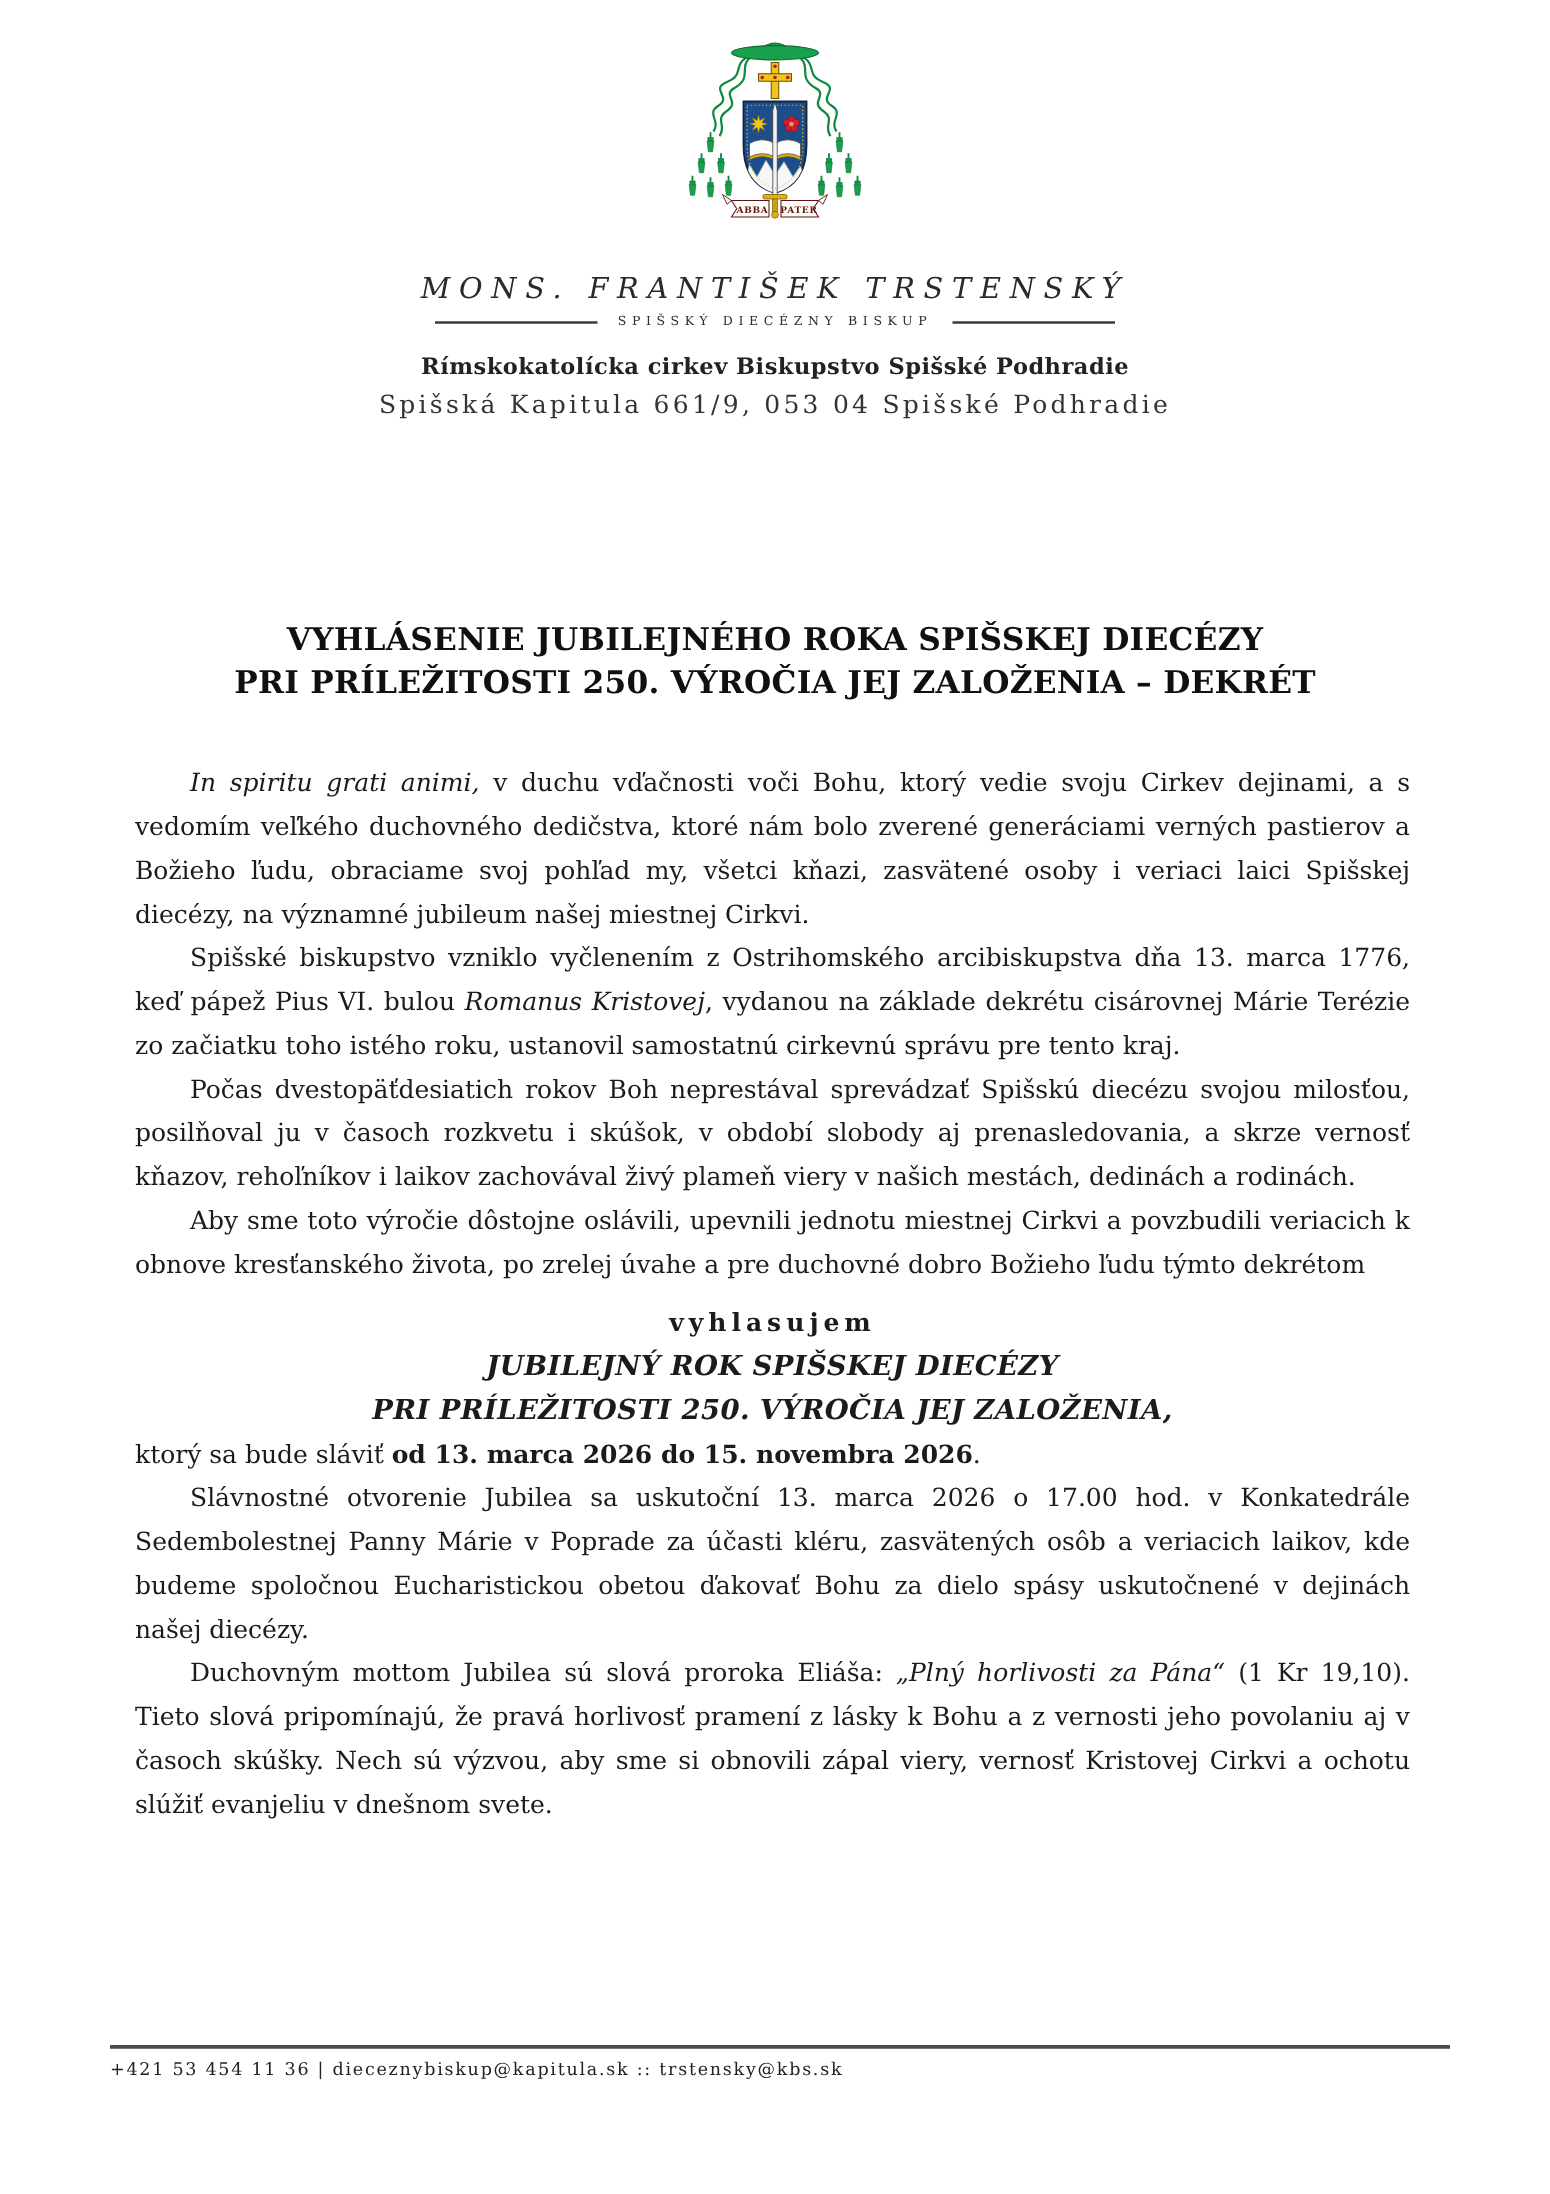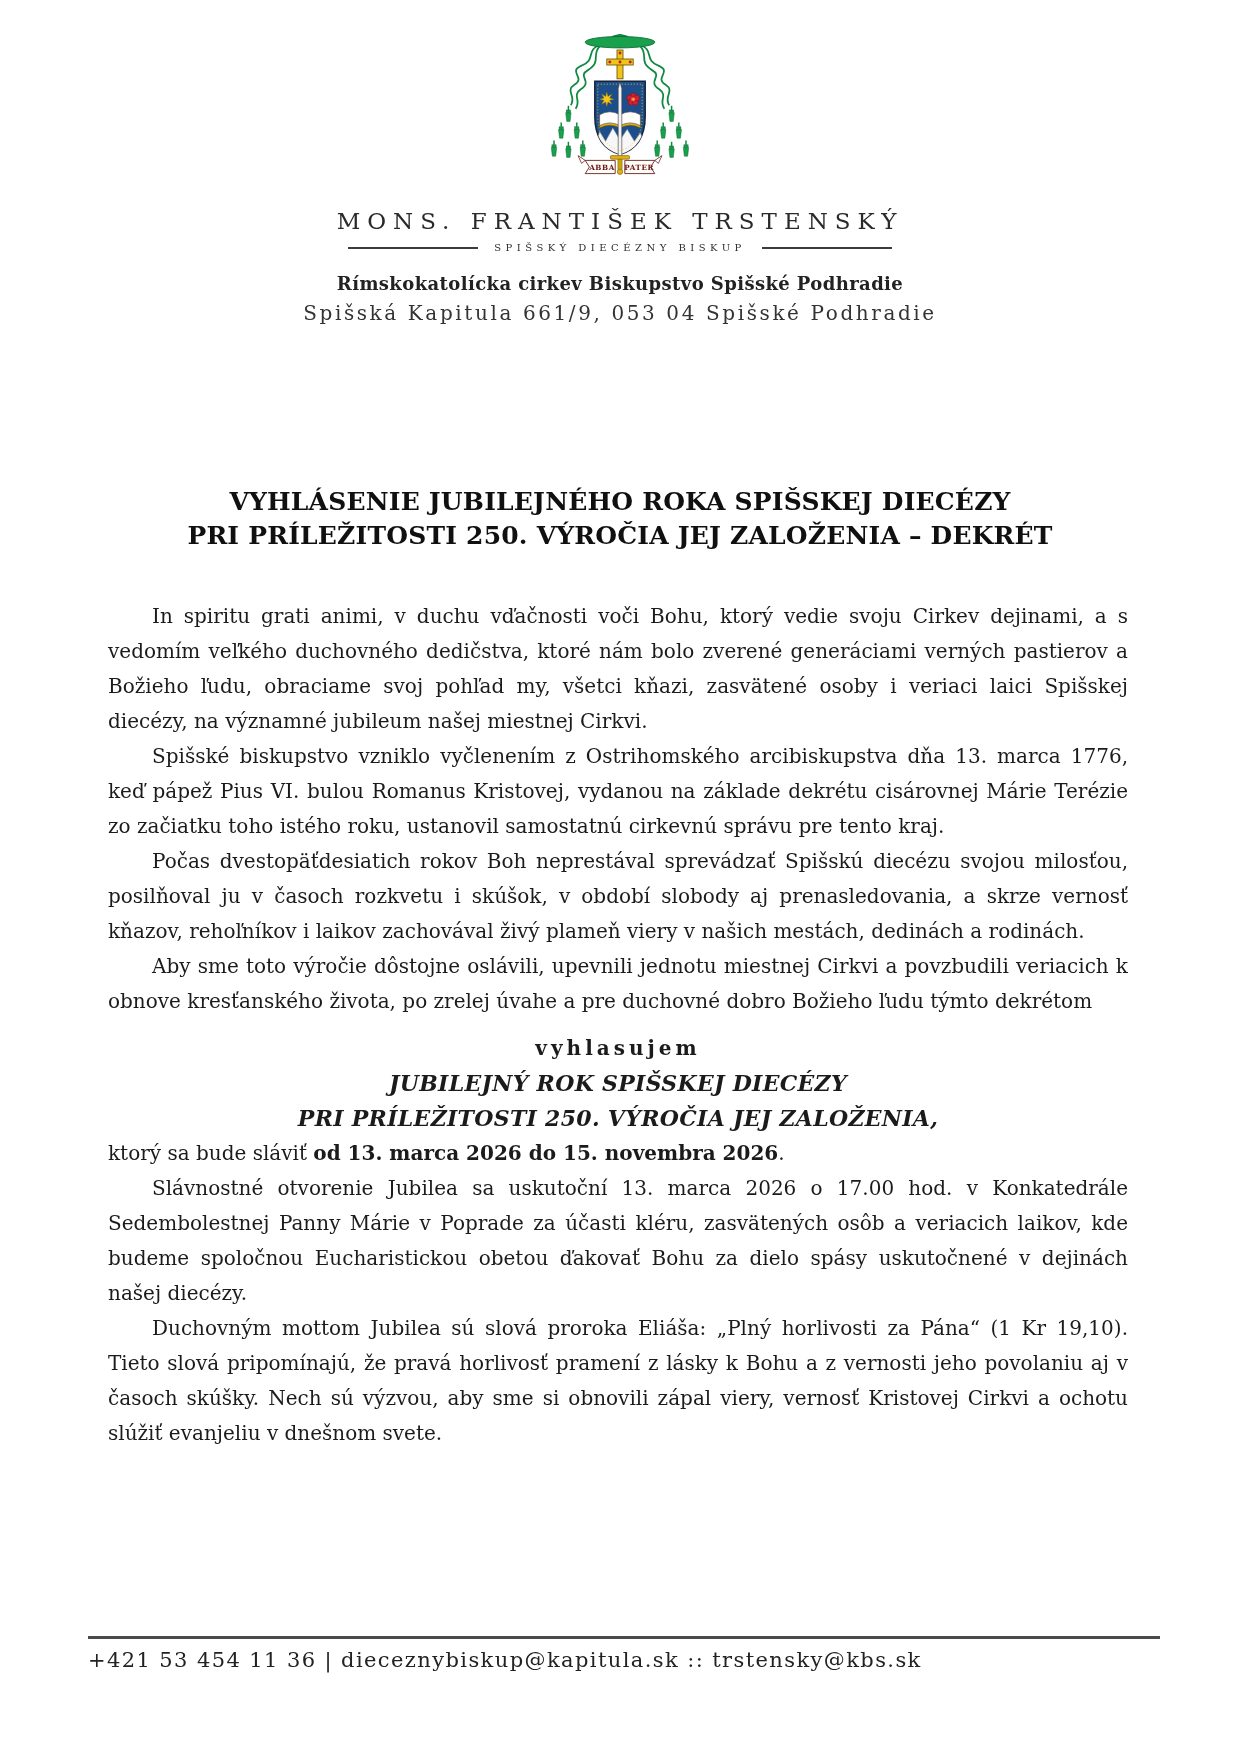--- a/index.html
+++ b/index.html
@@ -5,48 +5,48 @@
   * { margin:0; padding:0; box-sizing:border-box; }
   html,body { background:#ffffff; }
   body {
     width:1240px; height:1755px; position:relative; overflow:hidden;
     font-family:"DejaVu Serif", "Liberation Serif", serif;
     color:#1b1b1b;
   }
   .letterhead { padding-top:26px; display:flex; flex-direction:column; align-items:center; }
   .coa { display:block; }
   .bishop-name {
-    margin-top:14px; font-size:23px; letter-spacing:7px; color:#2a2a2a;
-    font-variant:small-caps; text-transform:uppercase; white-space:nowrap;
+    margin-top:24px; font-size:23px; letter-spacing:7px; color:#2a2a2a;
+    font-variant:small-caps; text-transform:uppercase; white-space:nowrap;font-style:italic;
   }
   .role-row { margin-top:8px; display:flex; align-items:center; gap:16px; }
   .role-rule { width:130px; height:2px; background:#3c3c3c; }
   .bishop-role { font-size:10px; letter-spacing:4.5px; color:#2f2f2f; white-space:nowrap; }
   .org-name { margin-top:20px; font-size:18px; font-weight:bold; color:#222; letter-spacing:0.4px; }
   .org-address { margin-top:7px; font-size:20px; letter-spacing:2.6px; color:#333; }
 
   .doc-title { margin-top:160px; text-align:center; font-weight:bold; color:#101010;
     font-size:25px; line-height:34px; letter-spacing:0.2px; }
 
   .body-text { margin:46px 112px 0 108px; font-size:20px; line-height:35px;
     text-align:justify; color:#1b1b1b; }
   .body-text p { margin:0; }
   .body-text p.indent { text-indent:44px; }
-  .seg-italic { }
+  .seg-italic { font-style:italic; }
   .seg-bold { font-weight:bold; }
 
   .declaration { margin-top:12px; text-align:center; }
   .decl-verb { font-weight:bold; font-size:20px; letter-spacing:4px; line-height:35px; }
   .decl-line { font-weight:bold; font-size:22px; line-height:35px; letter-spacing:0.3px;font-style:italic; }
 
   .after-decl { margin-top:28px; }
 
   .page-footer { position:absolute; left:88px; right:80px; top:1636px; }
   .footer-rule { height:3px; background:#4a4a4a; }
-  .footer-contact { margin-top:9px; font-size:21px; letter-spacing:1.4px; color:#222; }
+  .footer-contact { margin-top:9px; font-size:14px; letter-spacing:1.4px; color:#222; }
 </style>
 </head>
 <body>
 
 <div class="letterhead">
 
   <svg class="coa" width="156" height="168" viewBox="0 0 260 280" aria-hidden="true">
     <defs>
       <g id="tassel">
         <line x1="0" y1="-7" x2="0" y2="0" stroke="#0f8a40" stroke-width="2.5"></line>

